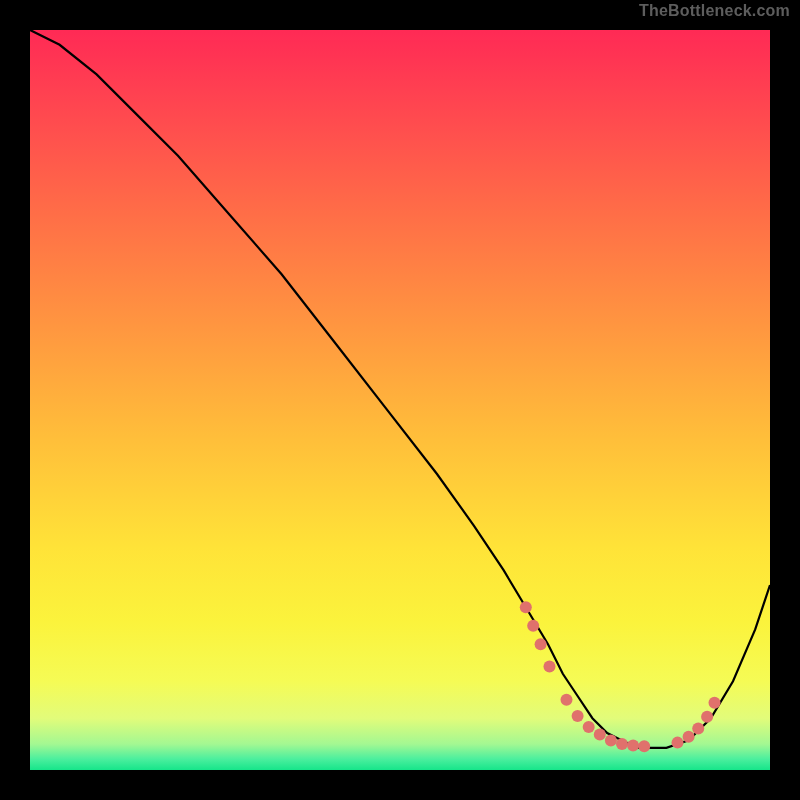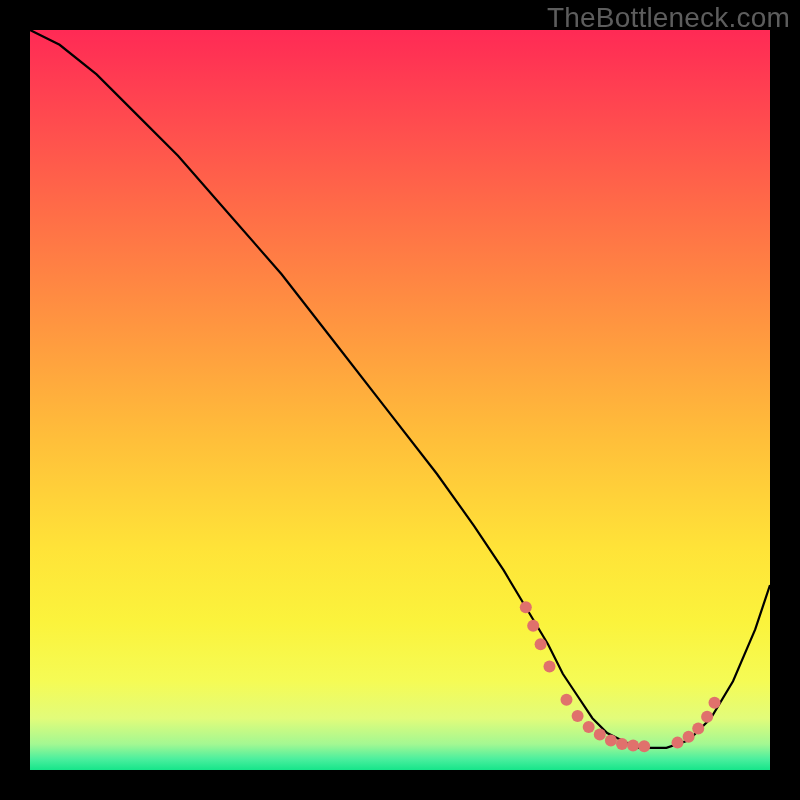--- a/index.html
+++ b/index.html
@@ -14,22 +14,22 @@
   .frame {
     position: relative;
     width: 800px;
     height: 800px;
     background: #000000;
   }
   .watermark {
     position: absolute;
     top: 2px;
     right: 10px;
-    font-size: 28px;
-    font-weight: 400;
+    font-size: 16px;
+    font-weight: 700;
     color: #5d5d5d;
     letter-spacing: 0.2px;
     z-index: 10;
   }
   svg.plot {
     position: absolute;
     left: 30px;
     top: 30px;
   }
 </style>

